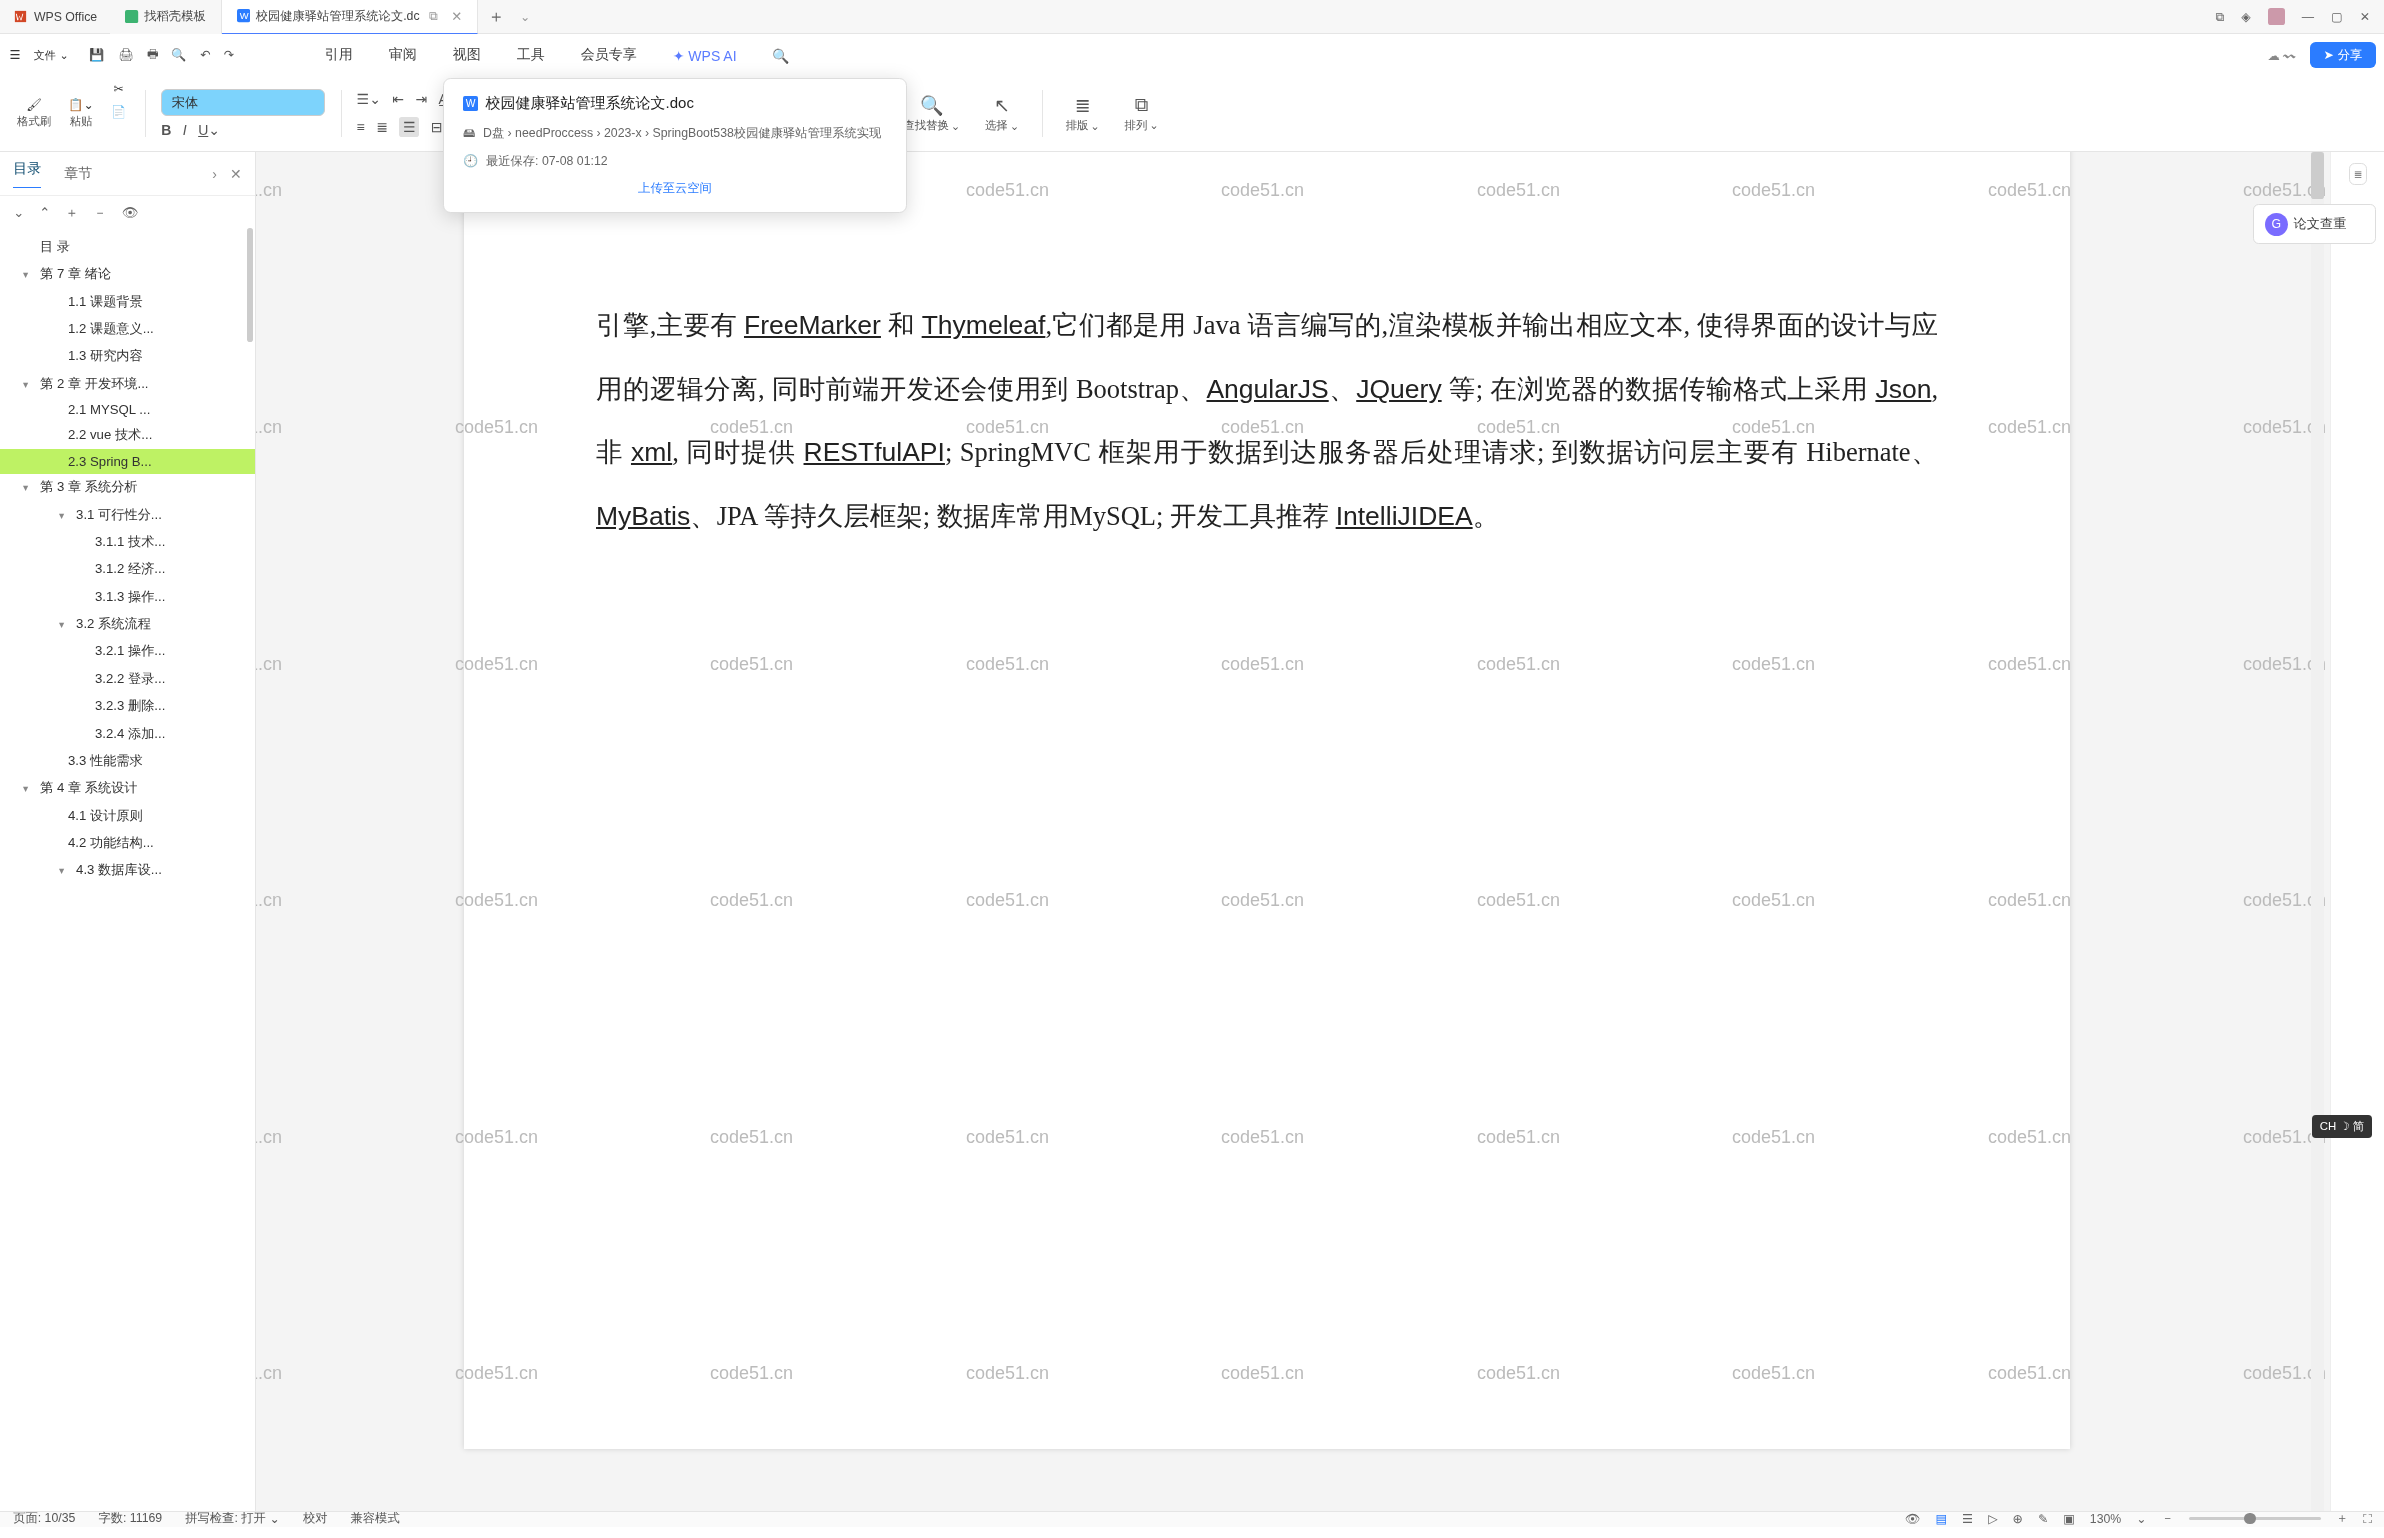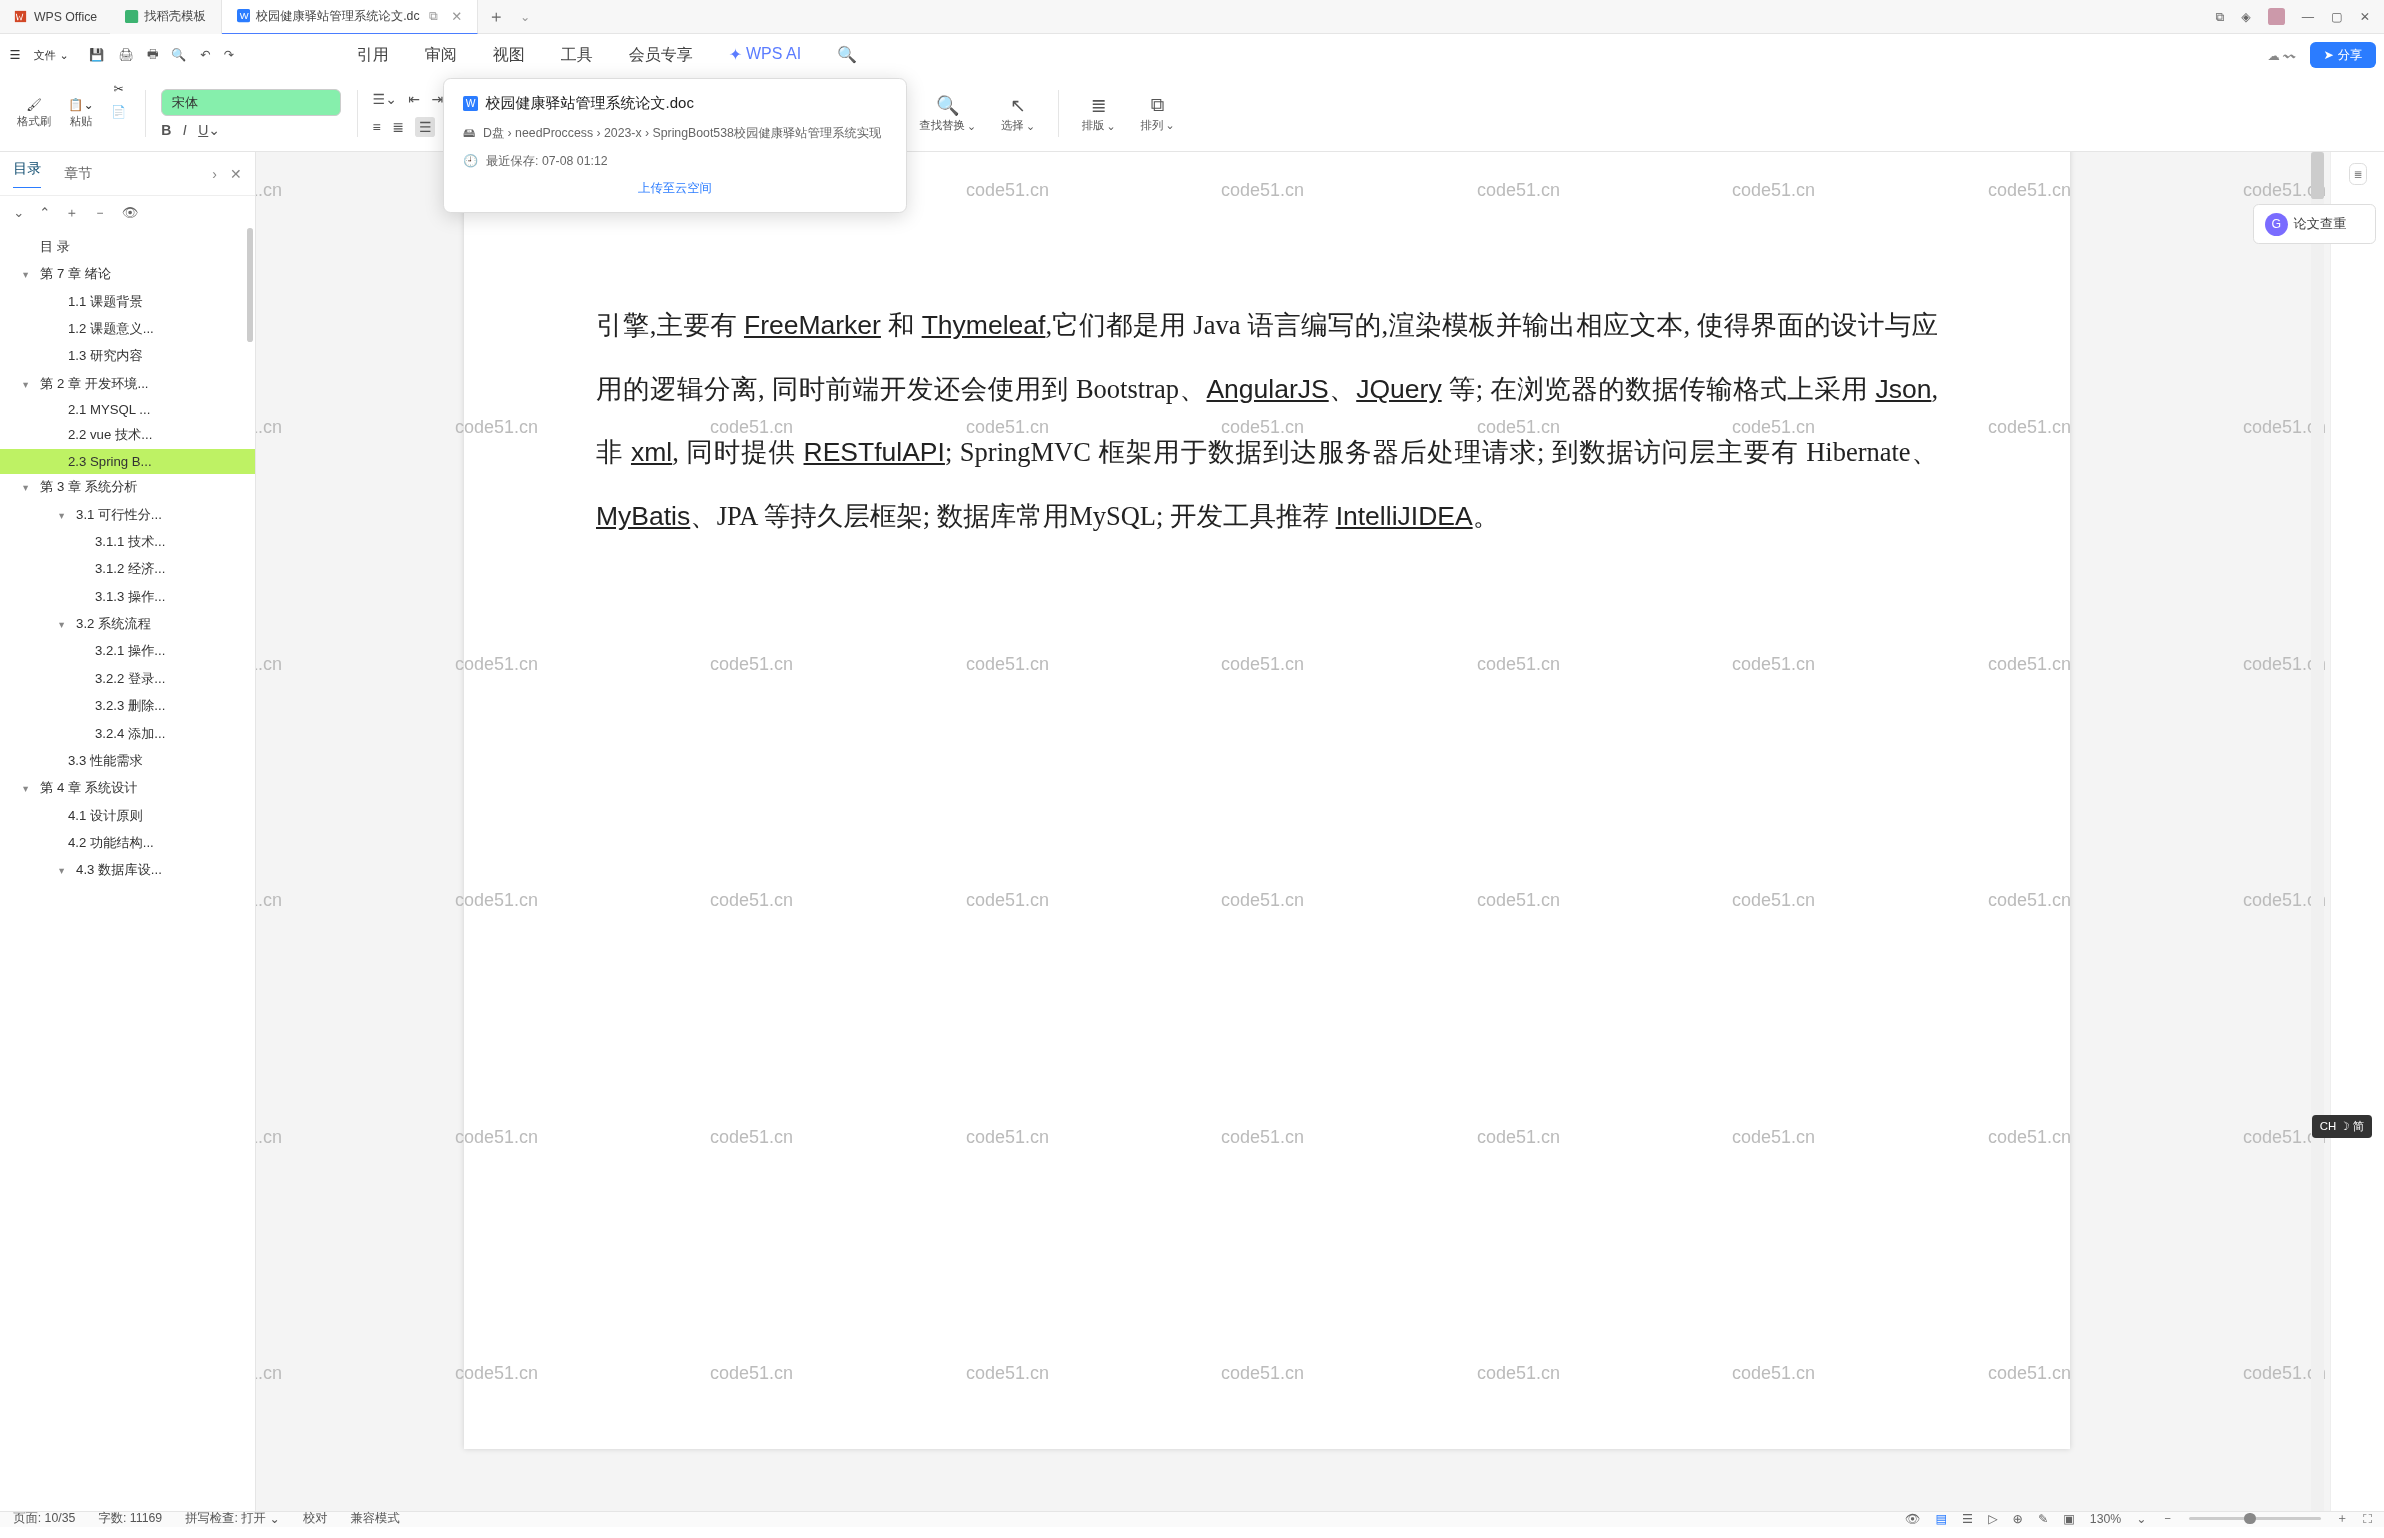--- a/index.html
+++ b/index.html
@@ -12,34 +12,34 @@
 .tab svg{width:13.2px;height:13.2px}
 .tab .close{margin-left:7.6px;color:#999;font-size:13.2px}
 .tab .pop{margin-left:3.8px;color:#999}
 .addtab{padding:0 9.5px;color:#666;font-size:17px}
 .titlebar-right{margin-left:auto;display:flex;align-items:center;gap:17px;padding-right:15px;color:#666}
 .titlebar-right .ico{display:inline-flex}
 .menubar{height:42px;display:flex;align-items:center;padding:0 9.5px;gap:5.7px;background:#fff;position:relative}
 .menu-left{display:flex;align-items:center;gap:5.7px}
 .file-btn{display:flex;align-items:center;gap:3.8px;padding:3.8px 7.6px;font-size:11px}
 .menu-icons{display:flex;align-items:center;gap:13.2px;margin-left:7.6px;color:#555}
-.menu-tabs{display:flex;align-items:flex-start;gap:36px;margin-left:117px;font-size:16px;color:#444}
+.menu-tabs{display:flex;align-items:flex-end;gap:36px;margin-left:85px;font-size:14px;color:#444}
 .menu-tabs .mi{cursor:pointer}
 .menu-tabs .ai{color:#5b7cff;display:flex;align-items:center;gap:3.8px}
 .menu-right{margin-left:auto;display:flex;align-items:center;gap:15px}
 .cloud-ico{color:#888}
 .share-btn{background:#2b7cff;color:#fff;padding:4.7px 13.2px;border-radius:5.7px;font-size:12.3px;display:flex;align-items:center;gap:3.8px}
 .ribbon{height:76px;display:flex;align-items:center;padding:0 13.2px;gap:9.5px;background:#fff;border-bottom:0.9px solid #e5e5e5}
 .rgroup{display:flex;flex-direction:column;align-items:center;gap:1.9px;padding:0 3.8px}
 .rgroup .lbl{font-size:11.4px;color:#555}
 .rgroup .icostack{display:flex;align-items:center;gap:3.8px}
 .sep{width:0.9px;height:47px;background:#e5e5e5;margin:0 5.7px}
 .font-box{display:flex;flex-direction:column;gap:5.7px}
 .font-row{display:flex;align-items:center;gap:5.7px}
-.font-name{border:0.9px solid #ccc;border-radius:6px;padding:3.8px 9.5px;width:180px;font-size:13.2px;color:#333;background:#86efac}
+.font-name{border:0.9px solid #ccc;border-radius:6px;padding:3.8px 9.5px;width:164px;font-size:13.2px;color:#333;background:#7dd3fc}
 .font-btns{display:flex;gap:11.4px;color:#555;font-size:14px}
 .font-btns span{display:inline-flex;align-items:center}
 .para-row{display:flex;gap:11.4px;color:#555;font-size:14px;align-items:center}
 .para-col{display:flex;flex-direction:column;gap:9.5px}
 .style-strip{display:flex;align-items:center;border:0.9px solid #e5e5e5;border-radius:5.7px;height:53px}
 .style-item{padding:0 17px;font-size:15px;color:#333;height:100%;display:flex;align-items:center;border-right:0.9px solid #eee}
 .style-item.sel{border:1.4px solid #2b7cff;border-radius:5.7px}
 .style-arrow{display:flex;flex-direction:column;padding:0 5.7px;color:#888;font-size:9.5px}
 .rtool{display:flex;flex-direction:column;align-items:center;gap:1.9px;padding:0 7.6px;color:#555}
 .rtool .ic{font-size:19px}

